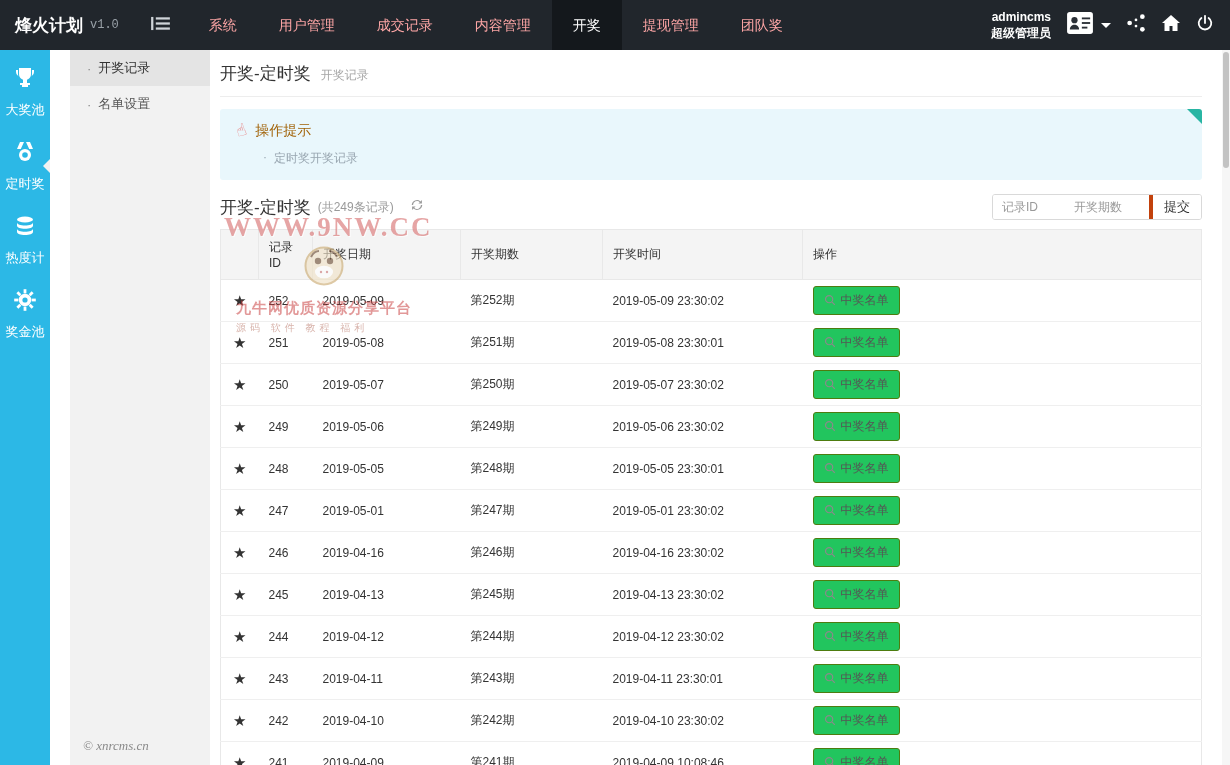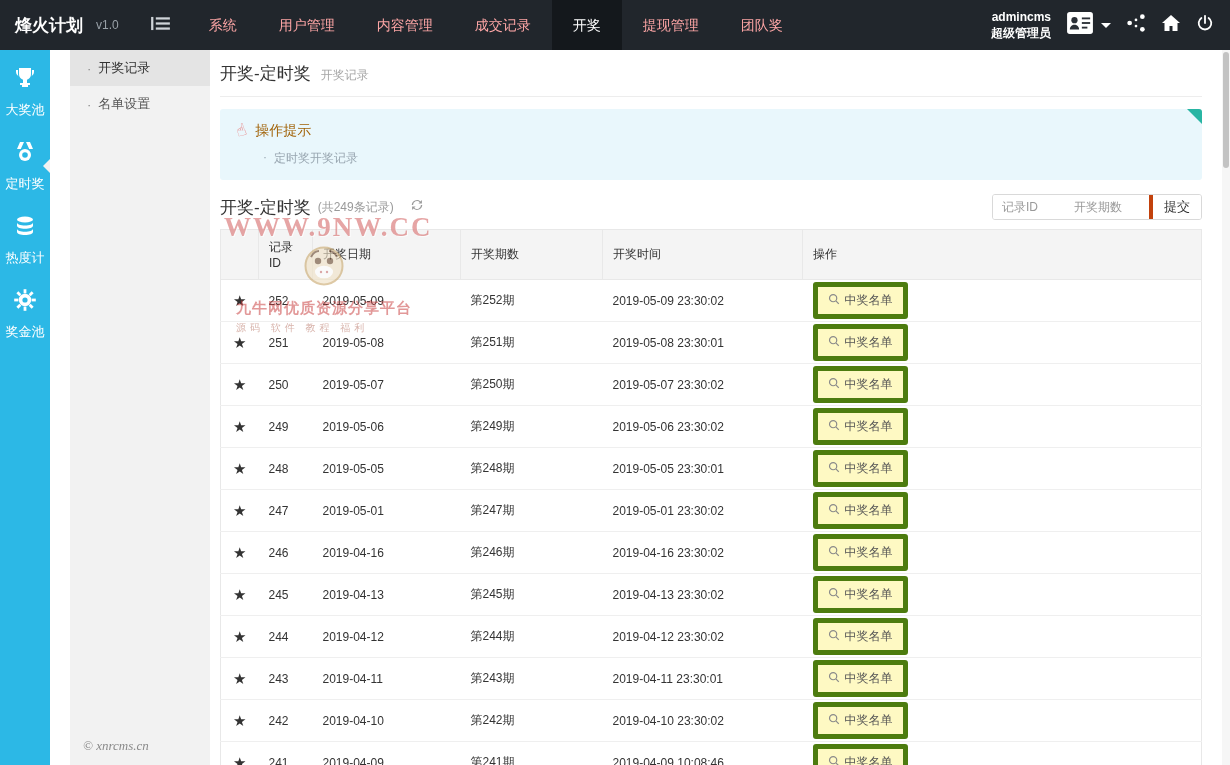--- a/index.html
+++ b/index.html
@@ -1,21 +1,21 @@
 <!DOCTYPE html>
 <html><head>
 <meta charset="utf-8">
 <style>
   * { margin:0; padding:0; box-sizing:border-box; }
   body { font-family:"Liberation Sans","DejaVu Sans",sans-serif; background:#fff; }
   .app { position:relative; width:1230px; height:765px; overflow:hidden; background:#fff; }
 
   
   .topbar { position:absolute; top:0; left:0; right:0; height:50px; background:#21262c; display:flex; align-items:stretch; z-index:20; }
-  .brand { display:flex; align-items:center; gap:13px; padding:0 14px 0 15px; color:#fff; }
+  .brand { display:flex; align-items:center; gap:7px; padding:0 14px 0 15px; color:#fff;font-family:Liberation Mono, monospace; }
   .brand-name { font-size:17px; font-weight:bold; }
   .brand-ver { font-size:12px; color:#99a1a8; }
   .toggle { display:flex; align-items:center; padding:0 18px; cursor:pointer; }
   .topnav { display:flex; }
   .nav-item { line-height:50px; padding:0 21px; color:#fca5a5; font-size:14px; cursor:pointer; text-decoration:none; white-space:nowrap; }
   .nav-item.active { background:#14181c; color:#fff; }
   .top-right { margin-left:auto; display:flex; align-items:center; gap:15px; padding-right:16px; }
   .user-meta { text-align:right; color:#fff; font-size:12px; font-weight:bold; line-height:1.35; cursor:pointer; white-space:nowrap; }
   .avatar-wrap { display:flex; align-items:center; gap:7px; cursor:pointer; }
   .caret { width:0; height:0; border-left:5px solid transparent; border-right:5px solid transparent; border-top:5px solid #fff; }
@@ -56,21 +56,21 @@
   .search-group input { border:none; outline:none; width:72px; padding:0 9px; font-size:12px; color:#333; font-family:inherit; }
   .search-group input.w2 { width:84px; }
   .search-group input::placeholder { color:#999; }
   .search-group .submit { border:none; border-left:4px solid #c2410c; background:#fff; padding:0 11px; font-size:13px; color:#333; cursor:pointer; font-family:inherit; }
 
   .data-table { width:100%; border-collapse:collapse; font-size:12px; border:1px solid #e8e8e8; }
   .data-table thead th { background:#f4f4f4; border:1px solid #e8e8e8; padding:9px 10px; font-weight:normal; text-align:left; color:#333; }
   .data-table tbody td { border-bottom:1px solid #efefef; padding:0 10px; height:42px; color:#333; }
   .star-cell { text-align:center; color:#ccc; font-size:15px; cursor:pointer; }
   .period-cell { color:#c9302c; cursor:pointer; }
-  .action-btn { display:inline-flex; align-items:center; gap:5px; border:5px solid #4d7c0f; background:#fef9c3; border-radius:3px; padding:5px 10px; font-size:12px; color:#555; cursor:pointer; font-family:inherit; }
+  .action-btn { display:inline-flex; align-items:flex-end; gap:5px; border:1px solid #4d7c0f; background:#22c55e; border-radius:3px; padding:5px 10px; font-size:12px; color:#555; cursor:pointer; font-family:inherit; }
 
   
   .wm-site { position:absolute; left:14px; top:162px; font-family:"Liberation Serif","DejaVu Serif",serif; font-weight:bold;
     font-size:27px; letter-spacing:2px; color:rgba(205,75,75,.5); text-shadow:1px 1px 0 rgba(255,255,255,.65); pointer-events:none; z-index:6; }
   .wm-logo-row { position:absolute; left:26px; top:196px; display:flex; align-items:center; gap:9px; opacity:.62; pointer-events:none; z-index:6;flex-direction:column; }
   .wm-title { color:rgba(200,60,60,.85); font-weight:bold; font-size:15px; letter-spacing:1px; }
   .wm-sub { color:rgba(185,120,105,.9); font-size:10px; letter-spacing:4px; margin-top:3px; }
 
   
   .scrollbar { position:absolute; top:50px; right:0; bottom:0; width:8px; background:#f6f6f6; z-index:30; }
@@ -95,23 +95,23 @@
             <rect x="5" y="12.2" width="15" height="2.4"></rect>
           </svg>
       </span>
     </div>
     <nav class="topnav">
 
         <a class="nav-item">系统</a>
 
         <a class="nav-item">用户管理</a>
 
+        <a class="nav-item">成交记录</a>
+
         <a class="nav-item">内容管理</a>
-
-        <a class="nav-item">成交记录</a>
 
         <a class="nav-item active">开奖</a>
 
         <a class="nav-item">提现管理</a>
 
         <a class="nav-item">团队奖</a>
       </nav>
     <div class="top-right">
       <div class="user-meta">
         <div>admincms</div>

